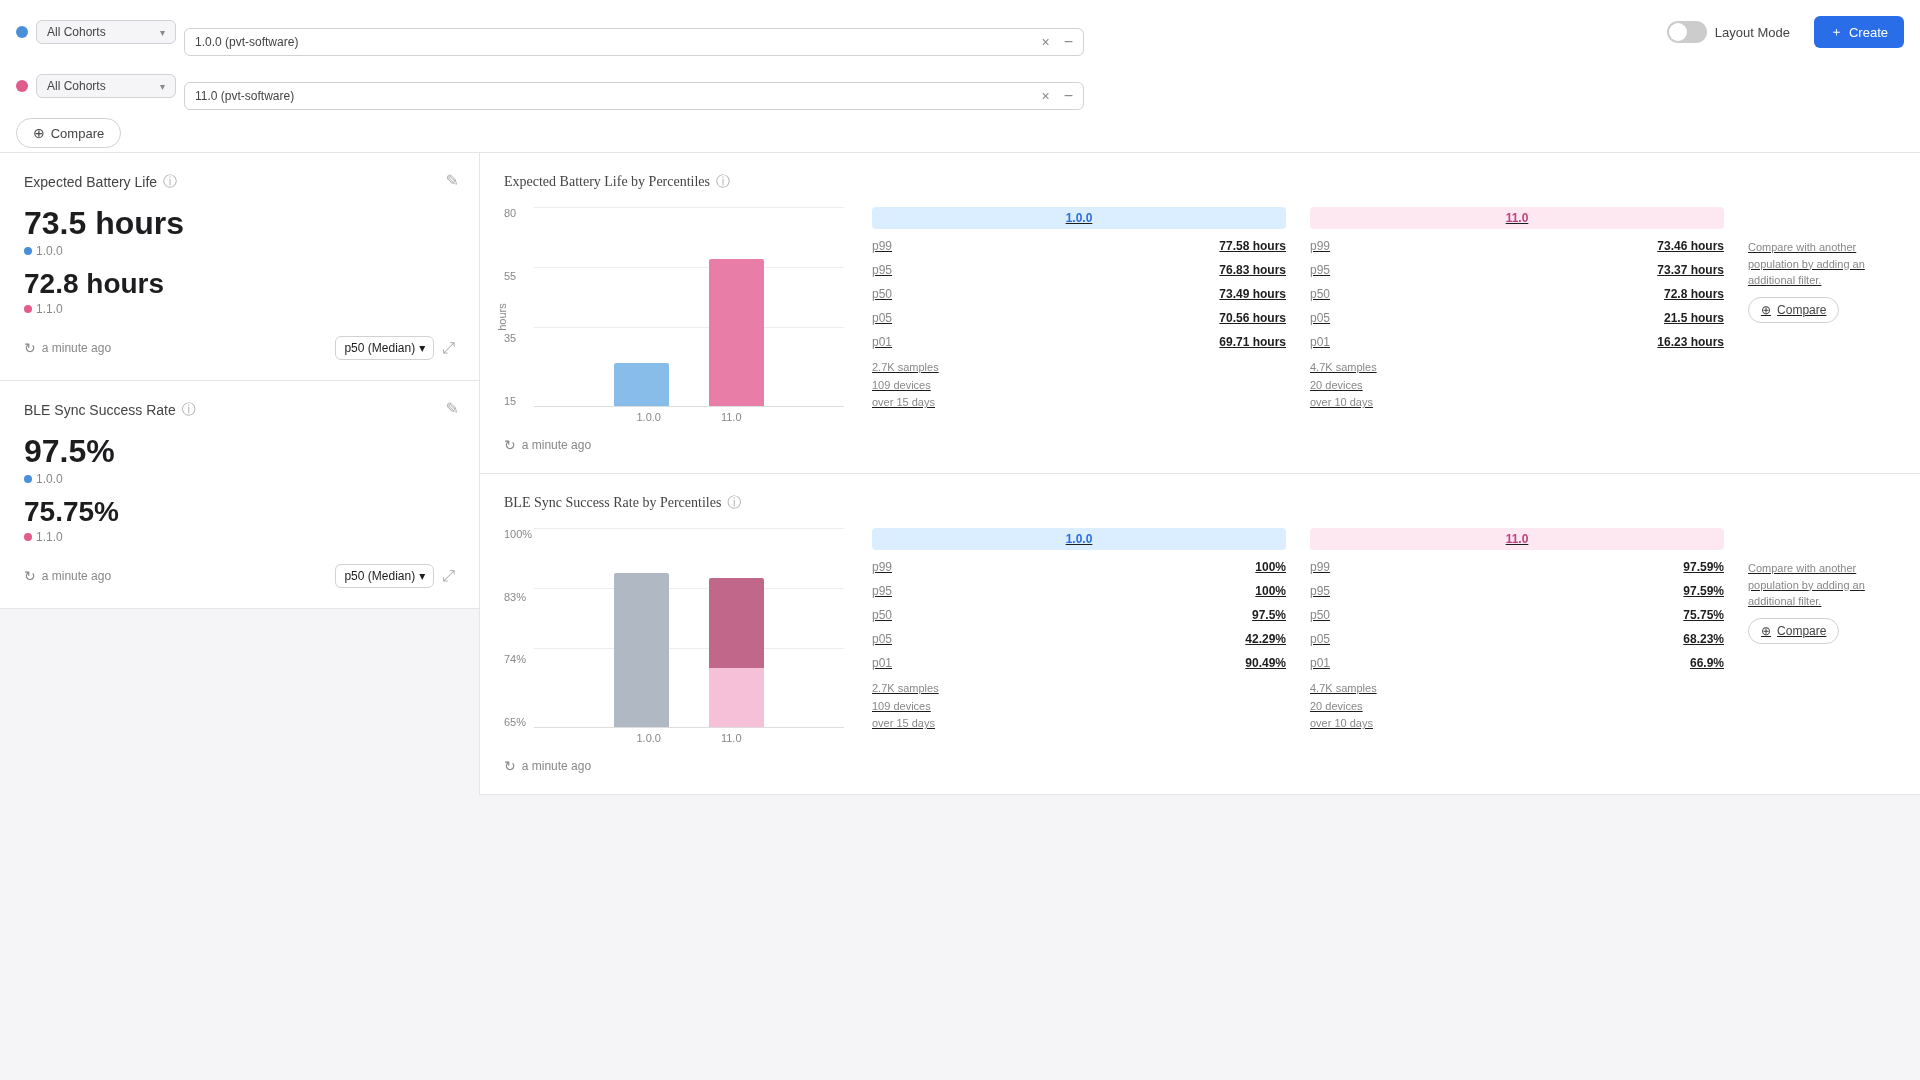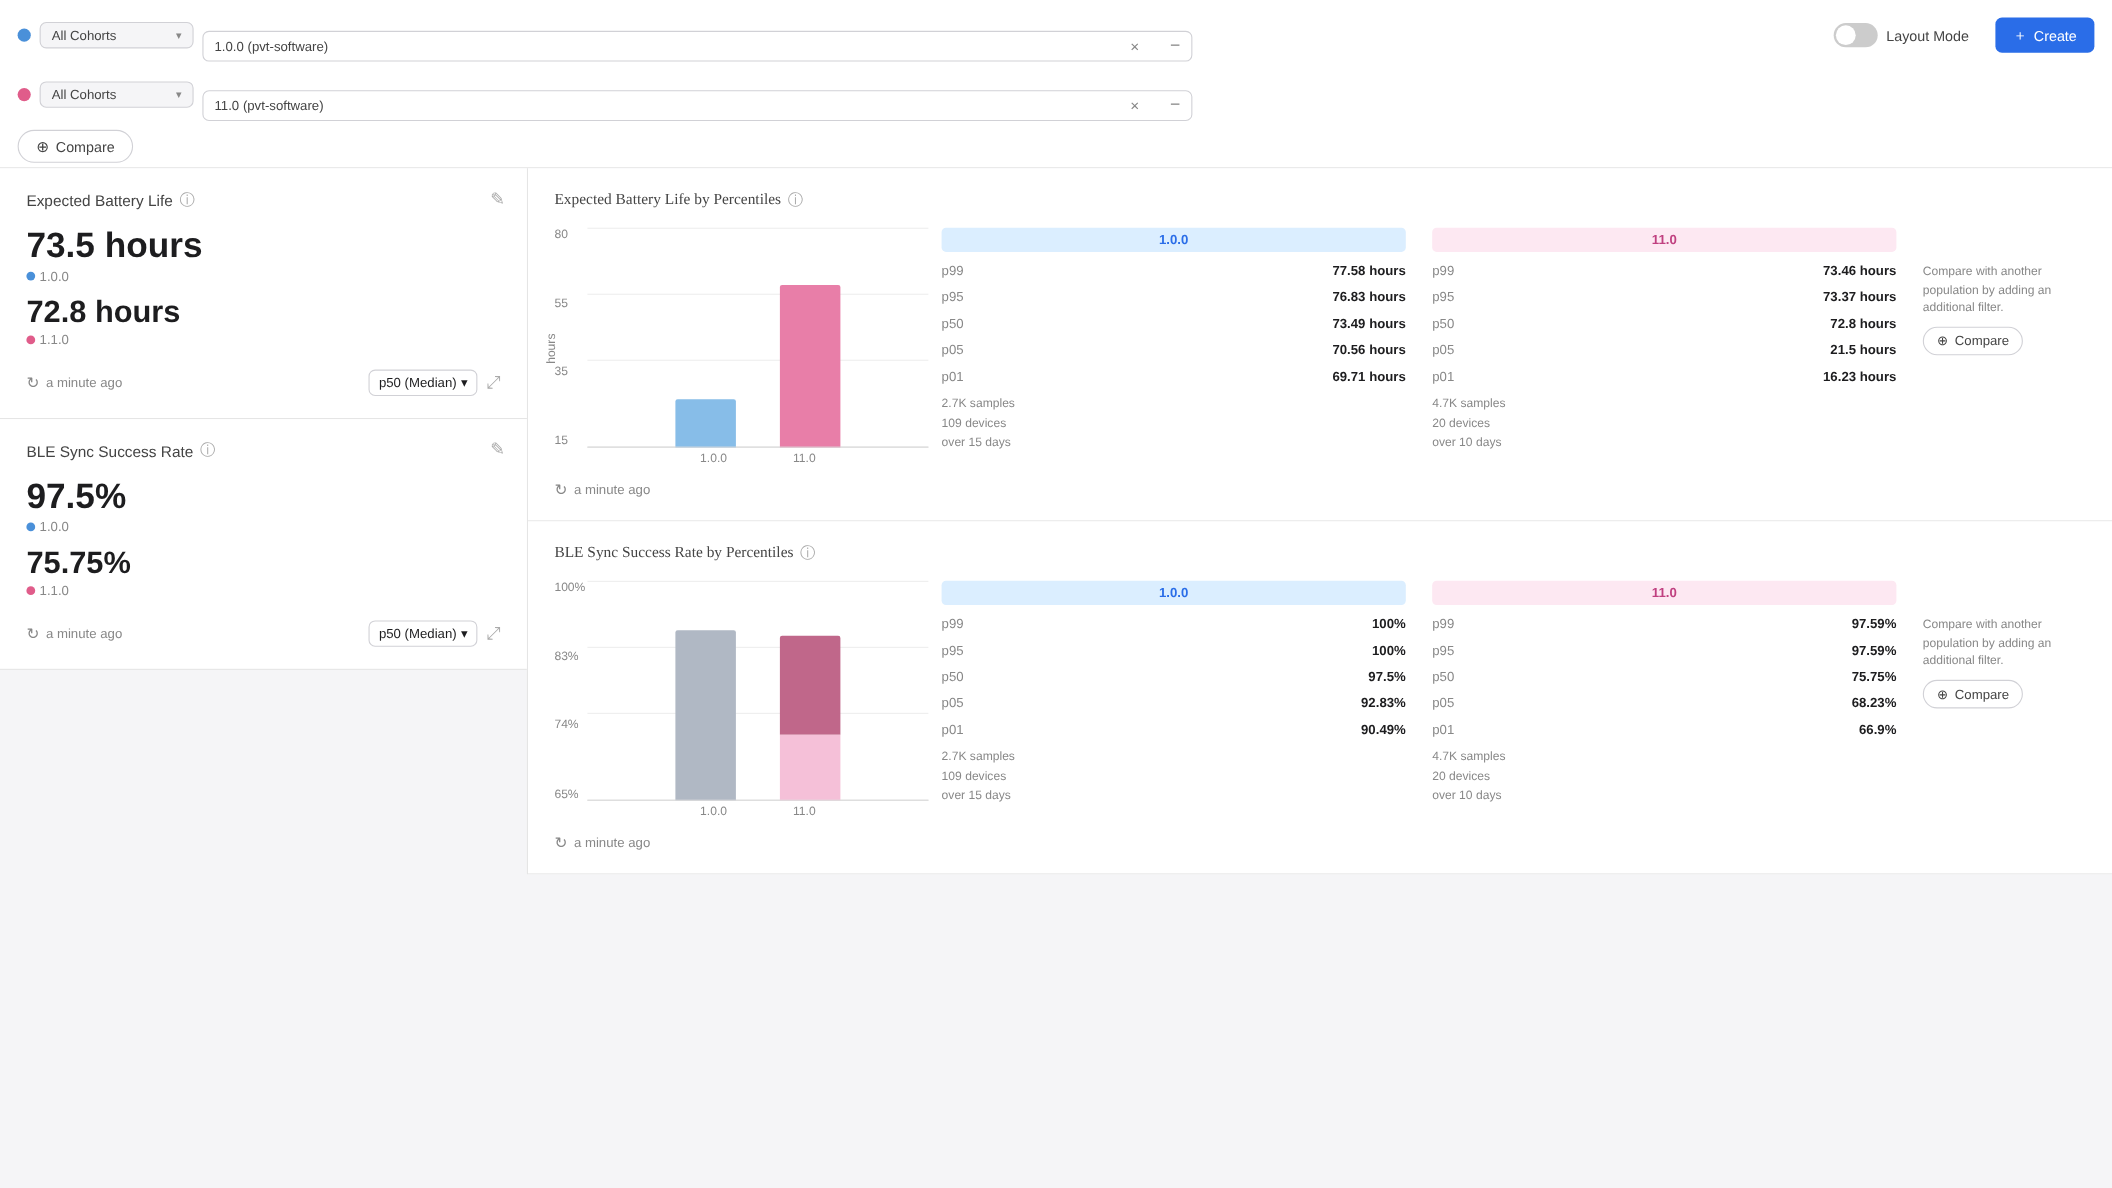--- a/index.html
+++ b/index.html
@@ -18,21 +18,21 @@
 
     .cohort-select {
       display: flex; align-items: center; gap: 6px;
       background: #f5f5f7; border: 1px solid #d1d1d6; border-radius: 6px;
       padding: 4px 10px; cursor: pointer; font-size: 12px; color: #444;
       min-width: 140px;
     }
     .cohort-select .arrow { font-size: 10px; color: #888; margin-left: auto; }
 
     .version-tag {
-      display: flex; align-items: center; gap: 20px;
+      display: flex; align-items: center; gap: 6px;
       background: #fff; border: 1px solid #d1d1d6; border-radius: 6px;
       padding: 4px 10px; font-size: 12px; color: #444;
       flex: 1; max-width: 900px; margin-top: 20px;
     }
     .version-tag .x-btn { cursor: pointer; color: #888; font-size: 14px; margin-left: auto; }
     .version-tag .collapse-btn { cursor: pointer; color: #888; font-size: 16px; }
 
     .compare-btn {
       display: flex; align-items: center; gap: 6px;
       border: 1px solid #d1d1d6; border-radius: 20px;
@@ -116,20 +116,22 @@
       border-bottom: 1px solid #e5e5e5;
       padding: 20px 24px;
     }
 
     .chart-title {
       font-size: 14px; font-weight: 500; color: #444; display: flex; align-items: center; gap: 6px; margin-bottom: 16px; font-family: Liberation Serif, serif;
     }
 
     .chart-area {
       display: flex;
+      gap: 16px;
+      text-decoration: underline;
     }
 
     .bar-chart-container {
       flex: 0 0 340px;
       position: relative;
       height: 220px;
     }
 
     .y-axis-labels {
       position: absolute; left: 0; top: 0; height: 100%;
@@ -507,21 +509,21 @@
             <div class="stat-row">
               <span class="stat-label">p95</span>
               <span class="stat-val">100%</span>
             </div>
             <div class="stat-row">
               <span class="stat-label">p50</span>
               <span class="stat-val">97.5%</span>
             </div>
             <div class="stat-row">
               <span class="stat-label">p05</span>
-              <span class="stat-val">92.83%</span>
+              <span class="stat-val">42.29%</span>
             </div>
             <div class="stat-row">
               <span class="stat-label">p01</span>
               <span class="stat-val">90.49%</span>
             </div>
             <div class="stat-meta">
               <div>2.7K samples</div>
               <div>109 devices</div>
               <div>over 15 days</div>
             </div>

